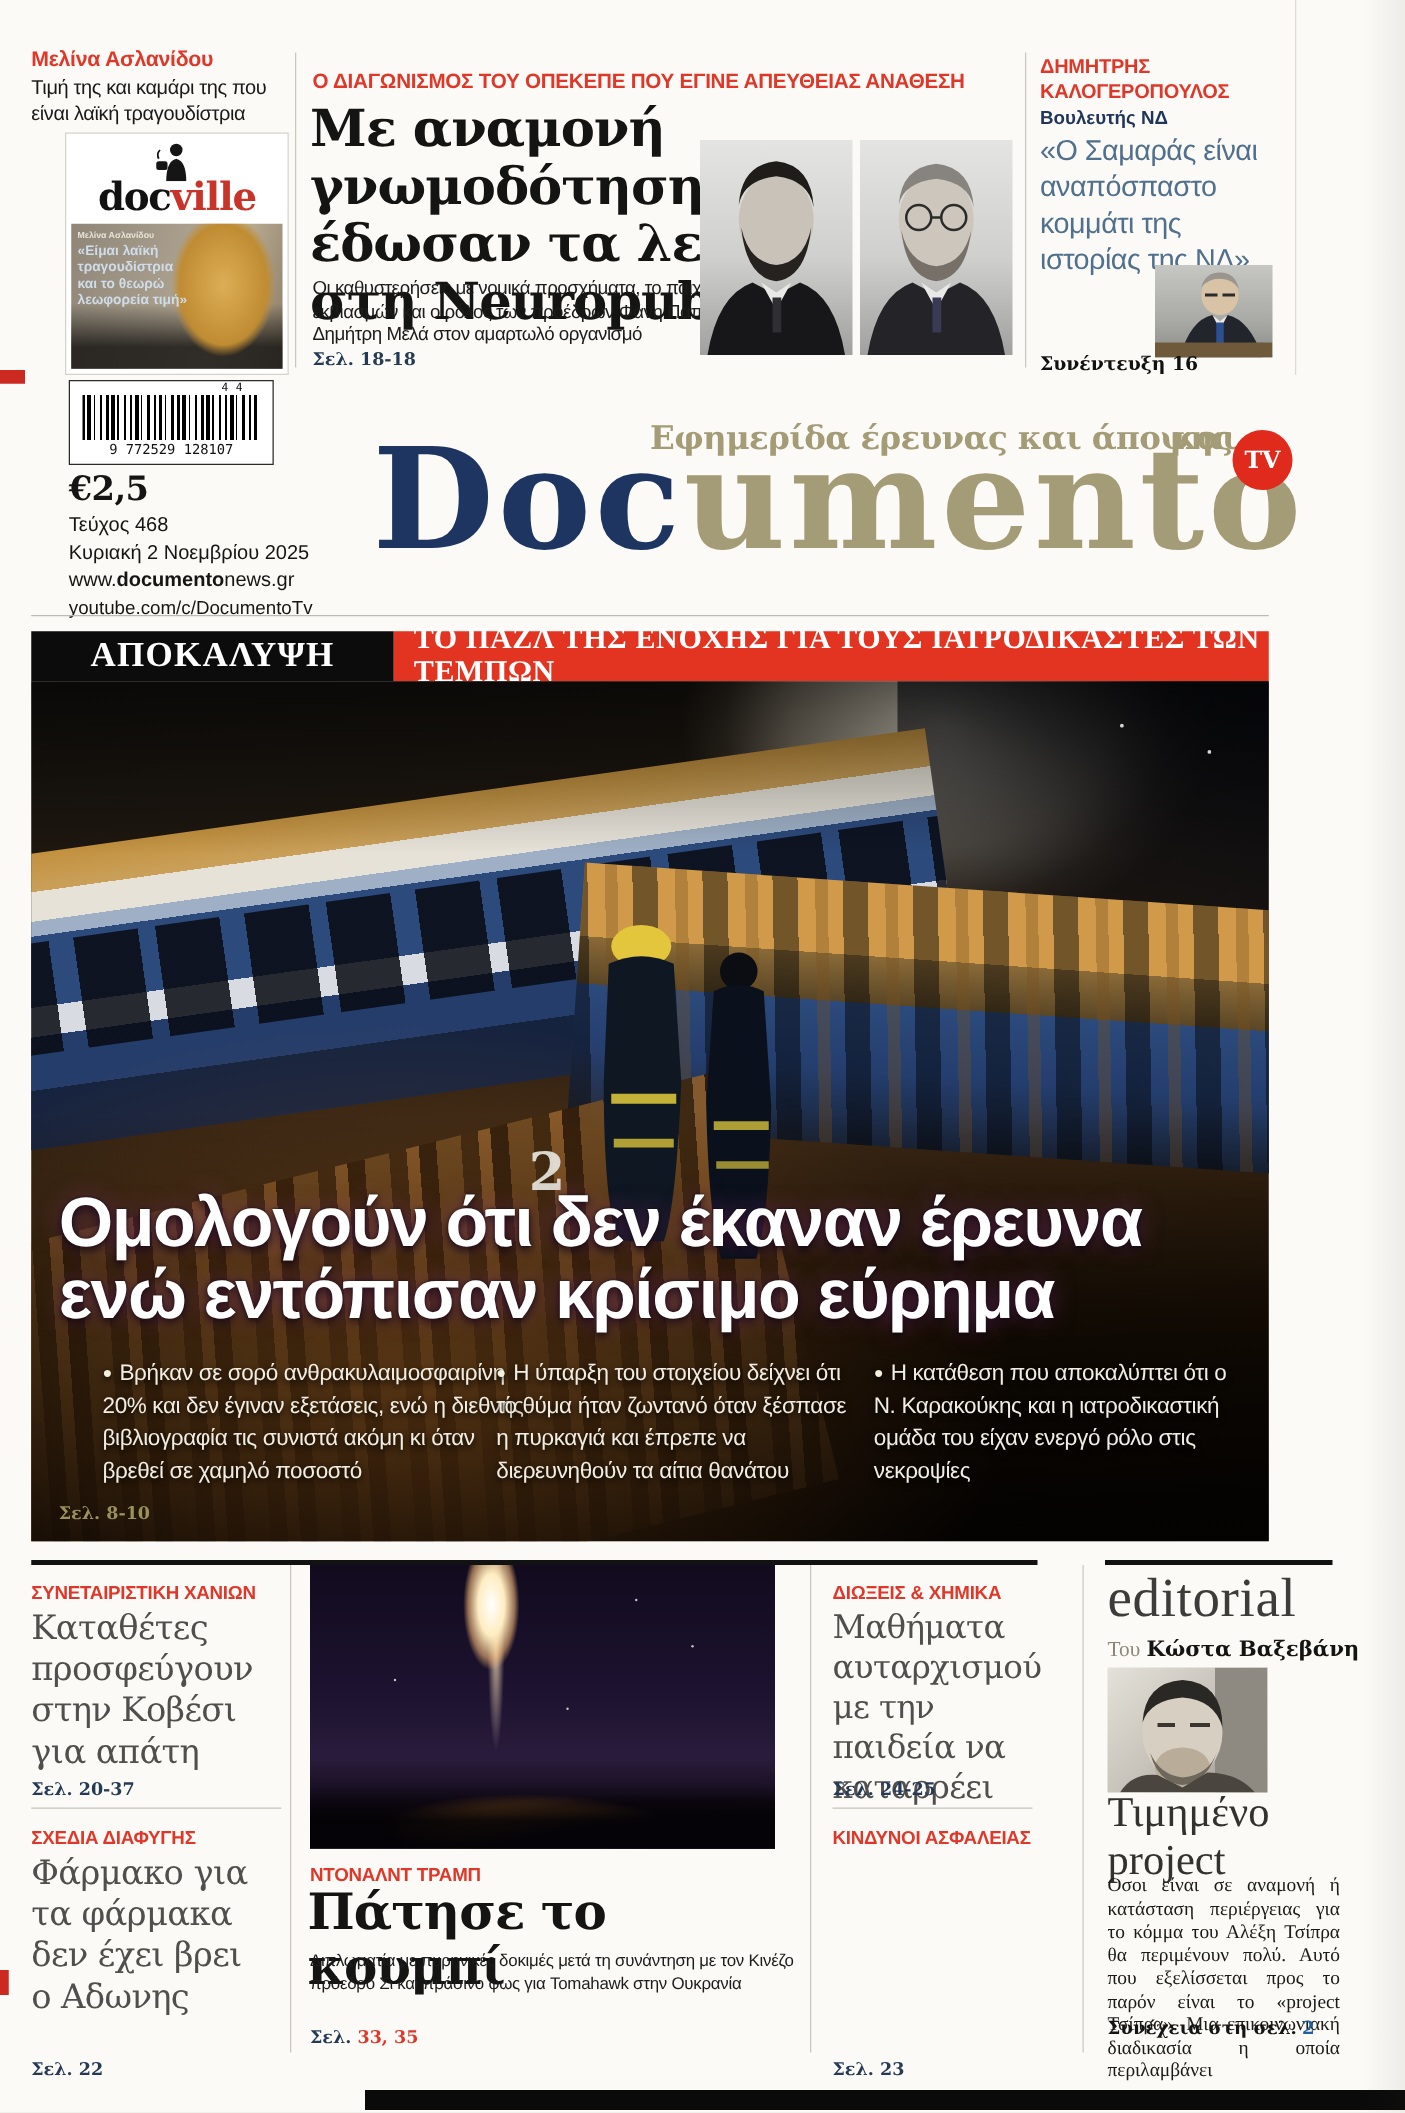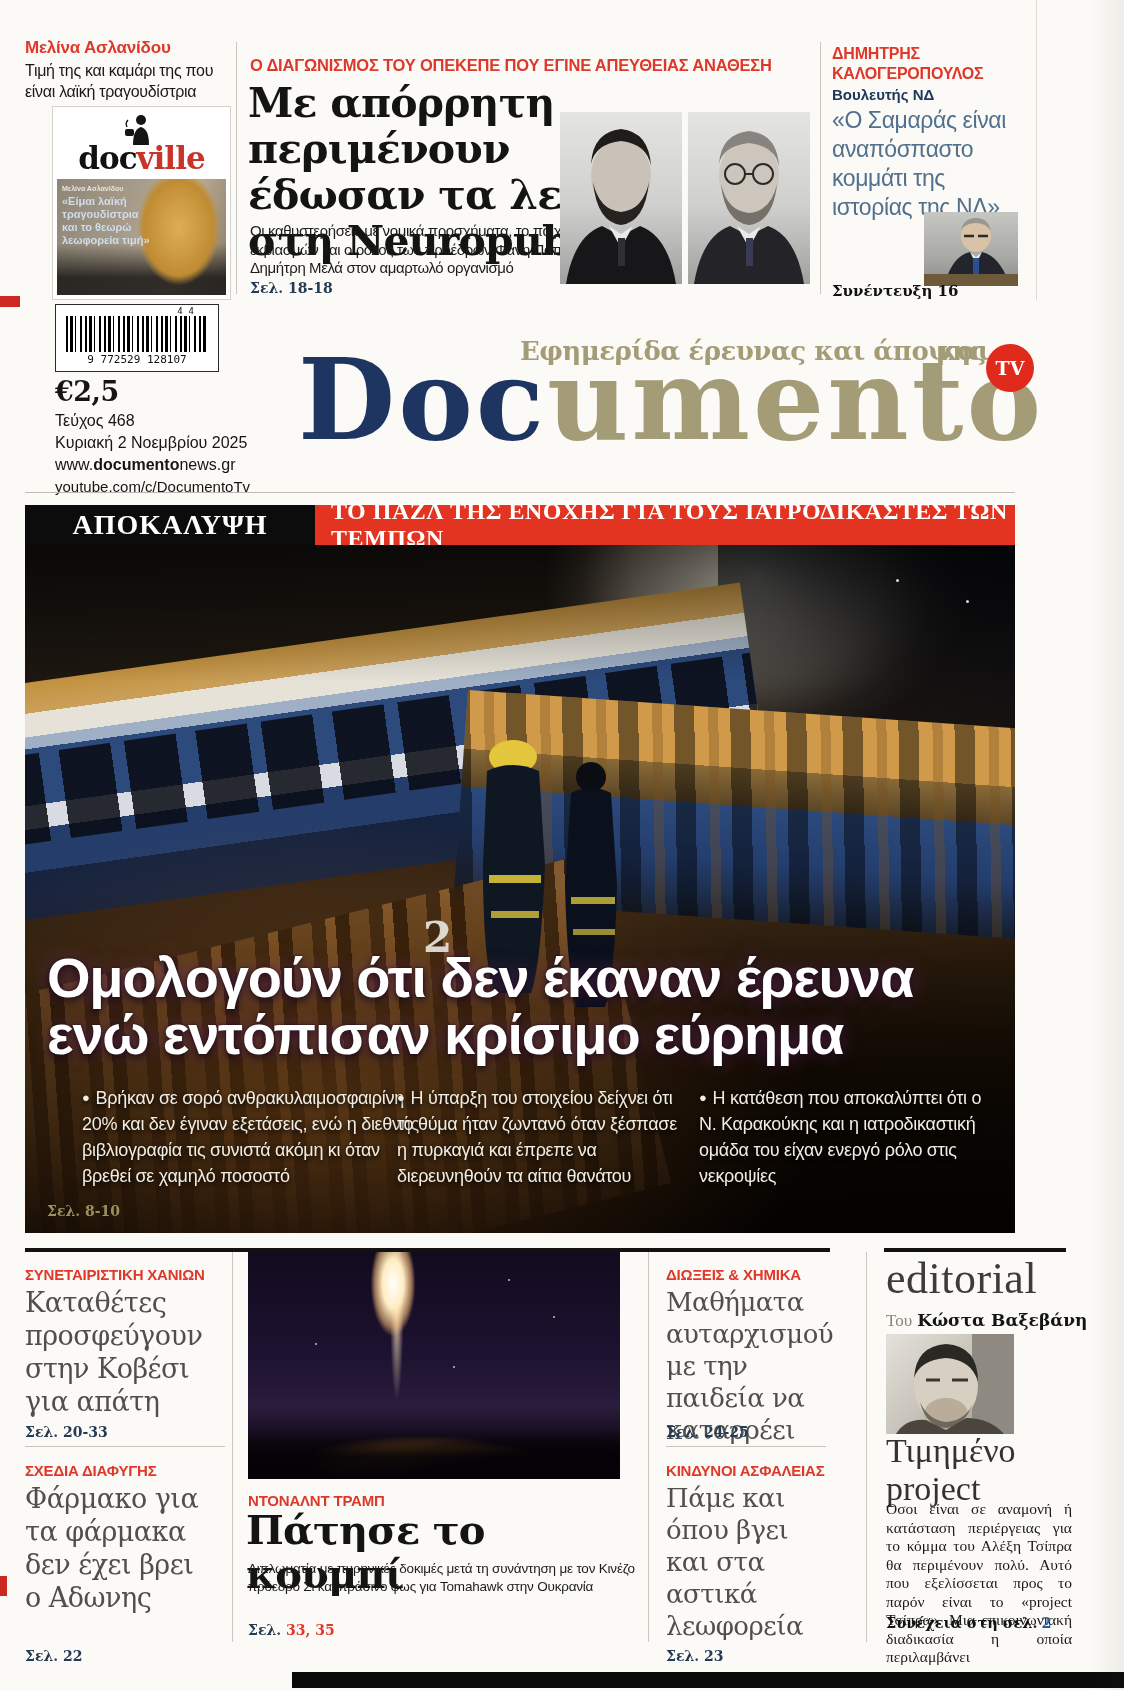--- a/index.html
+++ b/index.html
@@ -195,21 +195,21 @@
       <div class="dv-kick">Μελίνα Ασλανίδου</div>
       <div class="dv-quote">«Είμαι λαϊκή τραγουδίστρια και το θεωρώ λεωφορεία τιμή»</div>
     </div>
   </div>
 
   <div class="abs vline" style="left:236px;top:42px;height:252px;"></div>
   <div class="abs vline" style="left:820px;top:42px;height:252px;"></div>
 
   <div class="abs tc-kicker kicker">Ο ΔΙΑΓΩΝΙΣΜΟΣ ΤΟΥ ΟΠΕΚΕΠΕ ΠΟΥ ΕΓΙΝΕ ΑΠΕΥΘΕΙΑΣ ΑΝΑΘΕΣΗ</div>
   <div class="abs tc-headline slab">
-    <div>Με απόρρητη περιμένουν</div>
+    <div>Με αναμονή γνωμοδότηση</div>
     <div>έδωσαν τα λεφτά</div>
     <div>στη Neuropublic</div>
   </div>
   <div class="abs tc-dek">Οι καθυστερήσεις με νομικά προσχήματα, το παιχνίδι των εκβιασμών και ο ρόλος των προέδρων Φάνη Παπά και Δημήτρη Μελά στον αμαρτωλό οργανισμό</div>
   <div class="abs tc-pageref pageref">Σελ. 18-18</div>
 
   <div class="abs portrait p1">
     <svg viewBox="0 0 122 172" width="122" height="172">
       <ellipse cx="61" cy="64" rx="30" ry="37" fill="#c9c2b8"></ellipse>
       <path d="M31 52 Q33 20 61 17 Q89 20 91 54 Q87 32 61 29 Q35 32 31 52 Z" fill="#1f1d1a"></path>
@@ -307,21 +307,21 @@
   </div>
 
   <div class="abs thickrule rule-left"></div>
   <div class="abs thickrule rule-ed"></div>
   <div class="abs vline bdiv1"></div>
   <div class="abs vline bdiv2"></div>
   <div class="abs vline bdiv3"></div>
 
   <div class="abs c1k1 kicker b-kicker">ΣΥΝΕΤΑΙΡΙΣΤΙΚΗ ΧΑΝΙΩΝ</div>
   <div class="abs c1t1 b-title">Καταθέτες προσφεύγουν στην Κοβέσι για απάτη</div>
-  <div class="abs c1p1 pageref">Σελ. 20-33</div>
+  <div class="abs c1p1 pageref">Σελ. 20-37</div>
   <div class="abs c1div hline"></div>
   <div class="abs c1k2 kicker b-kicker">ΣΧΕΔΙΑ ΔΙΑΦΥΓΗΣ</div>
   <div class="abs c1t2 b-title">Φάρμακο για τα φάρμακα δεν έχει βρει ο Αδωνης</div>
   <div class="abs c1p2 pageref">Σελ. 22</div>
 
   <div class="abs missile">
     <div class="m-star" style="left:70%;top:12%;"></div>
     <div class="m-star" style="left:82%;top:28%;"></div>
     <div class="m-star" style="left:18%;top:40%;"></div>
     <div class="m-star" style="left:55%;top:50%;"></div>
@@ -329,21 +329,20 @@
   <div class="abs c2k kicker b-kicker">ΝΤΟΝΑΛΝΤ ΤΡΑΜΠ</div>
   <div class="abs c2t slab">Πάτησε το κουμπί</div>
   <div class="abs c2d">Διπλωματία με πυρηνικές δοκιμές μετά τη συνάντηση με τον Κινέζο πρόεδρο Σι και πράσινο φως για Tomahawk στην Ουκρανία</div>
   <div class="abs c2p pageref"><span>Σελ.</span> <span class="rd">33, 35</span></div>
 
   <div class="abs c3k1 kicker b-kicker">ΔΙΩΞΕΙΣ &amp; ΧΗΜΙΚΑ</div>
   <div class="abs c3t1 b-title">Μαθήματα αυταρχισμού με την παιδεία να καταρρέει</div>
   <div class="abs c3p1 pageref">Σελ. 24-25</div>
   <div class="abs c3div hline"></div>
   <div class="abs c3k2 kicker b-kicker">ΚΙΝΔΥΝΟΙ ΑΣΦΑΛΕΙΑΣ</div>
-  <div class="abs c3t2 b-title">Πάμε και όπου βγει και στα αστικά λεωφορεία</div>
   <div class="abs c3p2 pageref">Σελ. 23</div>
 
   <div class="abs ed-label">editorial</div>
   <div class="abs ed-byline"><span class="pre">Του</span><span class="name">Κώστα Βαξεβάνη</span></div>
   <div class="abs ed-photo">
     <svg viewBox="0 0 128 100" width="128" height="100">
       <rect x="86" y="0" width="42" height="100" fill="#8e8a82"></rect>
       <ellipse cx="60" cy="52" rx="32" ry="38" fill="#d7cfc1"></ellipse>
       <path d="M28 44 Q30 12 60 10 Q92 12 92 48 Q86 26 60 24 Q34 26 28 44 Z" fill="#2a2824"></path>
       <path d="M40 46 H54 M66 46 H82" stroke="#3a362f" stroke-width="3.2"></path>

